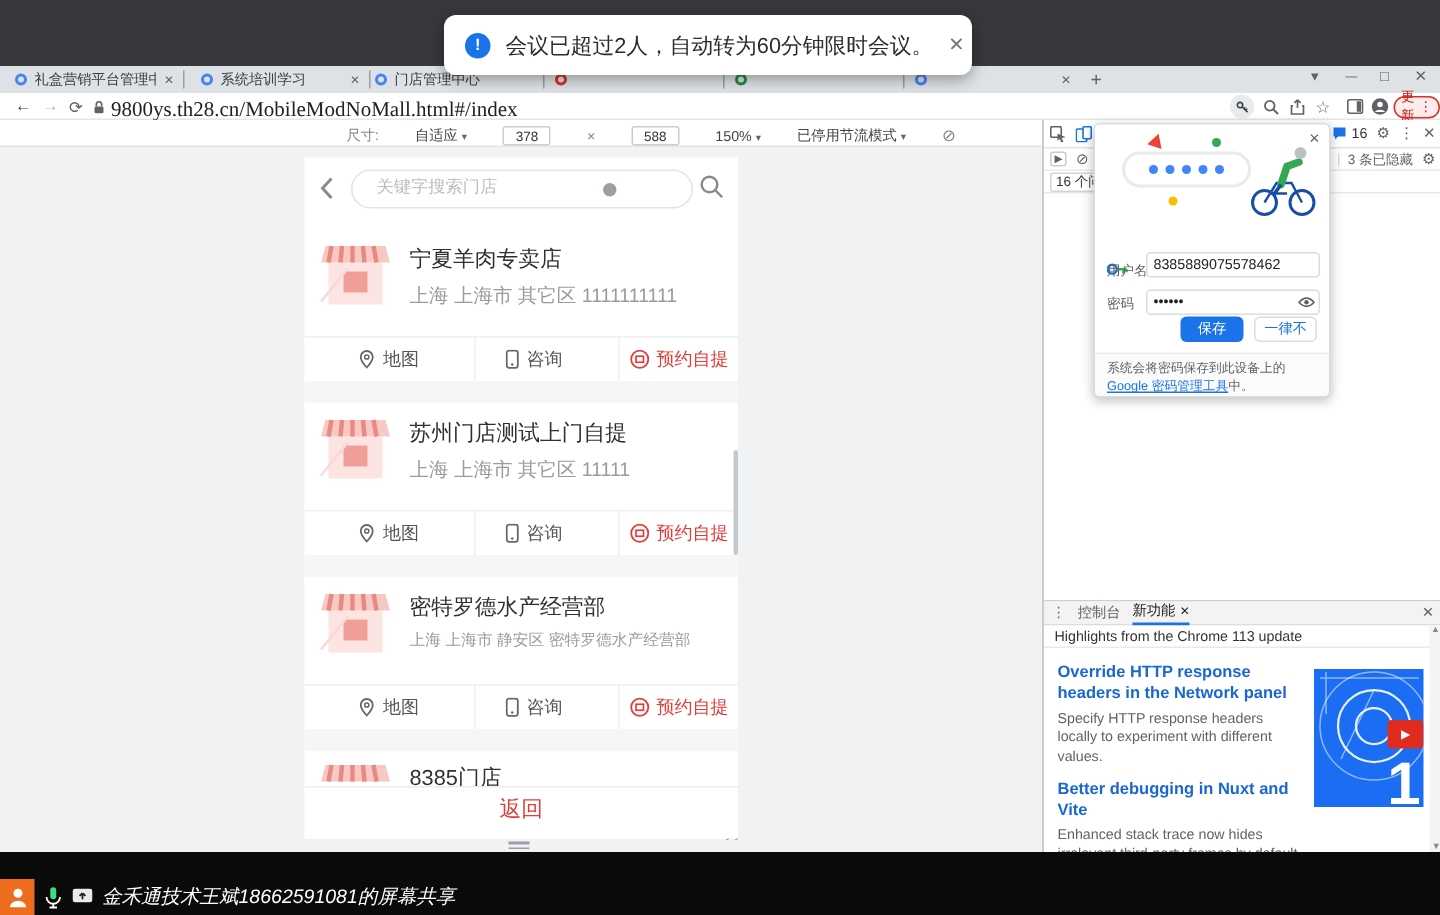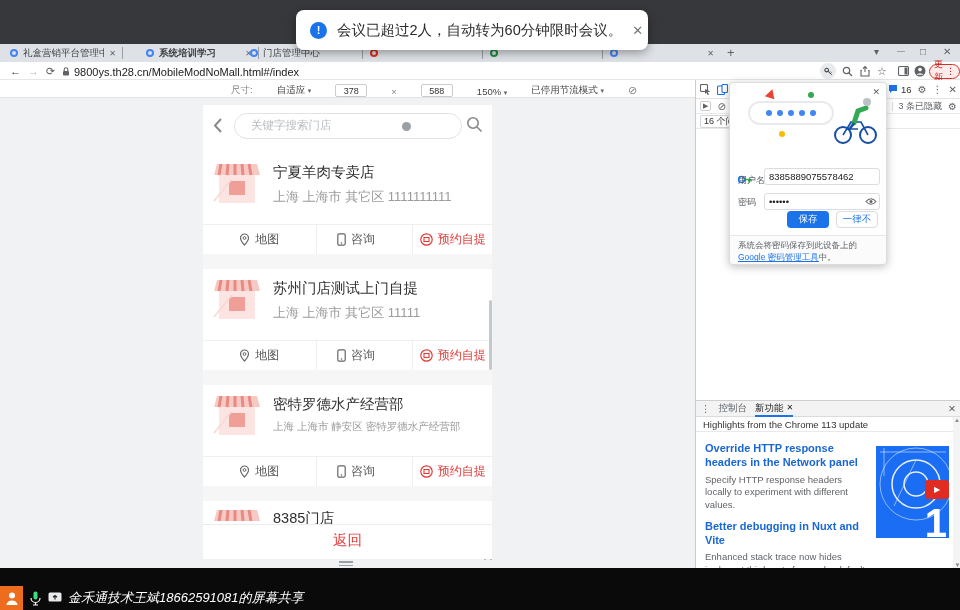--- a/index.html
+++ b/index.html
@@ -17,21 +17,21 @@
   .fav-red { border:2px solid #d93025; }
   .fav-green { border:2px solid #1e8e3e; }
   .tab-label { font-size:9.5px; color:#3c4043; white-space:nowrap; overflow:hidden; max-width:84px; }
   .tab-close { font-size:8px; color:#5f6368; margin-left:auto; }
   .newtab { position:absolute; left:727px; top:1px; font-size:13px; color:#5f6368; }
   .wctl { position:absolute; top:2px; font-size:10px; color:#5f6368; }
 
   
   #toolbar { left:0; top:62px; width:960px; height:18px; background:#ffffff; border-bottom:1px solid #e6e6e6; }
   .navic { position:absolute; top:3px; font-size:11px; color:#5f6368; }
-  #urltext { position:absolute; left:74px; top:4px; font-size:11px; color:#202124; }
+  #urltext { position:absolute; left:74px; top:4px; font-size:14px; color:#202124;font-family:Liberation Serif, serif; }
   .keypill { position:absolute; left:820px; top:1px; width:16px; height:16px; border-radius:50%; background:#e8eaed; display:flex; align-items:center; justify-content:center; }
   .updatepill { position:absolute; left:929px; top:1.5px; height:15px; padding:0 4px; border:1px solid #d93025; border-radius:8px; background:#fdeceb; color:#c5221f; font-size:9px; display:flex; align-items:center; gap:2px; }
 
   
   #devicebar { left:0; top:80px; width:695px; height:18px; background:#fff; border-bottom:1px solid #e4e4e4; }
   #devicebar .row { position:absolute; left:231px; top:0; height:17px; display:flex; align-items:flex-end; gap:24px; font-size:9.5px; color:#444; }
   .dim-box { width:32px; height:13px; border:1px solid #ccc; border-radius:2px; font-size:9px; color:#333; text-align:center; line-height:12px; background:#fff; }
   .muted { color:#80868b; }
   .caret { font-size:7px; color:#666; }
 
@@ -129,21 +129,21 @@
 
 <div id="screen">
 
   <div class="abs" id="tabbar">
     <div class="tab" style="left:4px;width:118px;">
       <span class="favicon fav-blue"></span>
       <span class="tab-label">礼盒营销平台管理中心</span>
       <span class="tab-close">✕</span>
       <span class="sep"></span>
     </div>
-    <div class="tab" style="left:140px;width:118px;font-weight:bold;">
+    <div class="tab" style="left:128px;width:118px;">
       <span class="favicon fav-blue"></span>
       <span class="tab-label">系统培训学习</span>
       <span class="tab-close">✕</span>
       <span class="sep"></span>
     </div>
     <div class="tab" style="left:244px;width:118px;">
       <span class="favicon fav-blue"></span>
       <span class="tab-label">门店管理中心</span>
       <span class="sep"></span>
     </div>

